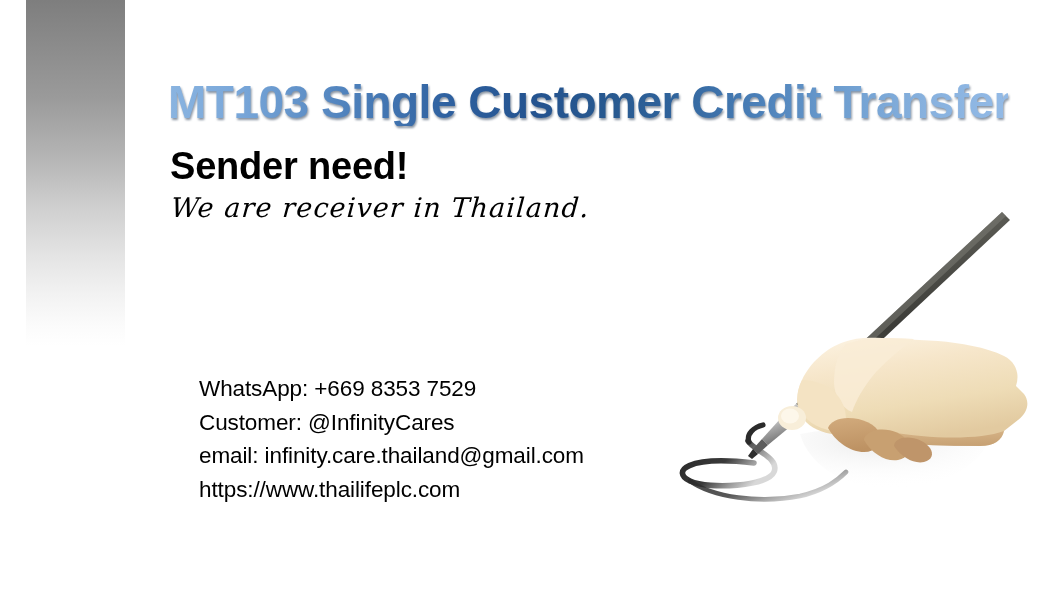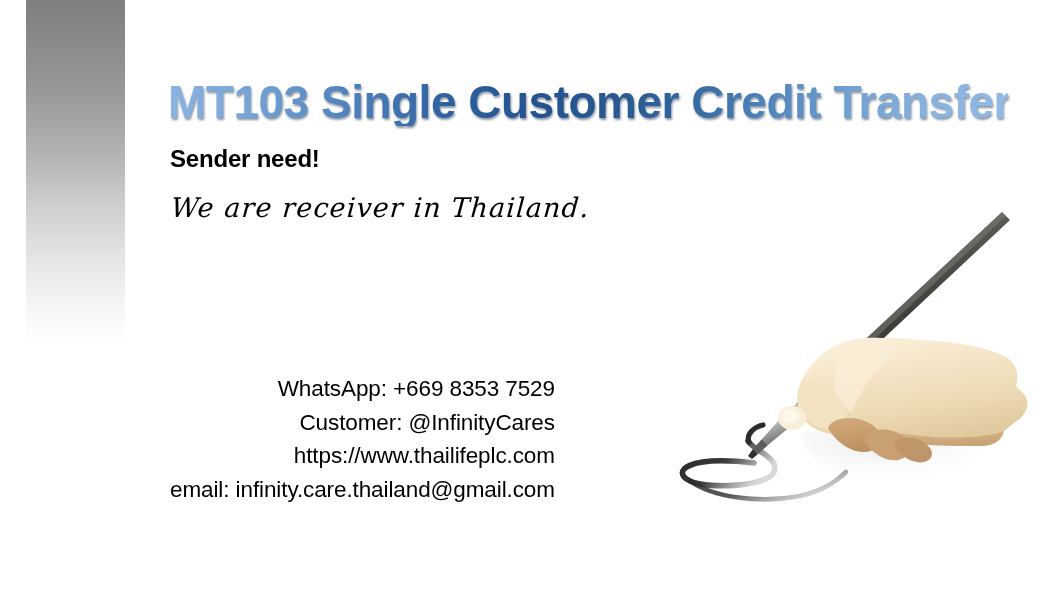--- a/index.html
+++ b/index.html
@@ -8,21 +8,20 @@
     padding: 0;
     background: #ffffff;
   }
   #slide {
     position: relative;
     width: 1063px;
     height: 595px;
     background: #ffffff;
     overflow: hidden;
     font-family: "Liberation Sans", sans-serif;
-    text-align: right;
   }
 
   
   #left-bar {
     position: absolute;
     left: 26px;
     top: 0;
     width: 99px;
     height: 346px;
     background: linear-gradient(to bottom,
@@ -66,21 +65,21 @@
     color: transparent;
     -webkit-text-fill-color: transparent;
     filter: drop-shadow(1.5px 2px 1.2px rgba(40,60,85,.55));
   }
 
   
   #headline {
     position: absolute;
     left: 170px;
     top: 145px;
-    font-size: 24px;
+    font-size: 38px;
     font-weight: bold;
     color: #000000;
     white-space: nowrap;
     letter-spacing: -0.2px;
   }
 
   
   #script-line {
     position: absolute;
     left: 170px;
@@ -99,21 +98,21 @@
   #contact-block {
     position: absolute;
     left: 170px;
     top: 372px;
     font-size: 22.5px;
     color: #000000;
     line-height: 33.5px;
     white-space: nowrap;
     letter-spacing: -0.1px;
   }
-  #contact-block .contact-line { display: block; }
+  #contact-block .contact-line { display: block; margin-left: 29px; }
 
   
   #illustration {
     position: absolute;
     left: 650px;
     top: 196px;
     width: 400px;
     height: 340px;
   }
   #illustration svg { display: block; width: 400px; height: 340px; }
@@ -127,22 +126,22 @@
 
   <div id="title">MT103 Single Customer Credit Transfer</div>
 
   <div id="headline">Sender need!</div>
 
   <div id="script-line">We are receiver in Thailand.</div>
 
   <div id="contact-block">
     <span class="contact-line">WhatsApp: +669 8353 7529</span>
     <span class="contact-line">Customer: @InfinityCares</span>
+    <span class="contact-line">email: infinity.care.thailand@gmail.com</span>
     <span class="contact-line">https://www.thailifeplc.com</span>
-    <span class="contact-line">email: infinity.care.thailand@gmail.com</span>
   </div>
 
   <div id="illustration">
     <svg viewBox="0 0 400 340" xmlns="http://www.w3.org/2000/svg" role="img">
       <defs>
         <linearGradient id="skinGrad" x1="0" y1="0" x2="0.35" y2="1">
           <stop offset="0%" stop-color="#fdf4e4"></stop>
           <stop offset="35%" stop-color="#f6e6ca"></stop>
           <stop offset="70%" stop-color="#eedcb6"></stop>
           <stop offset="100%" stop-color="#e2caa0"></stop>

